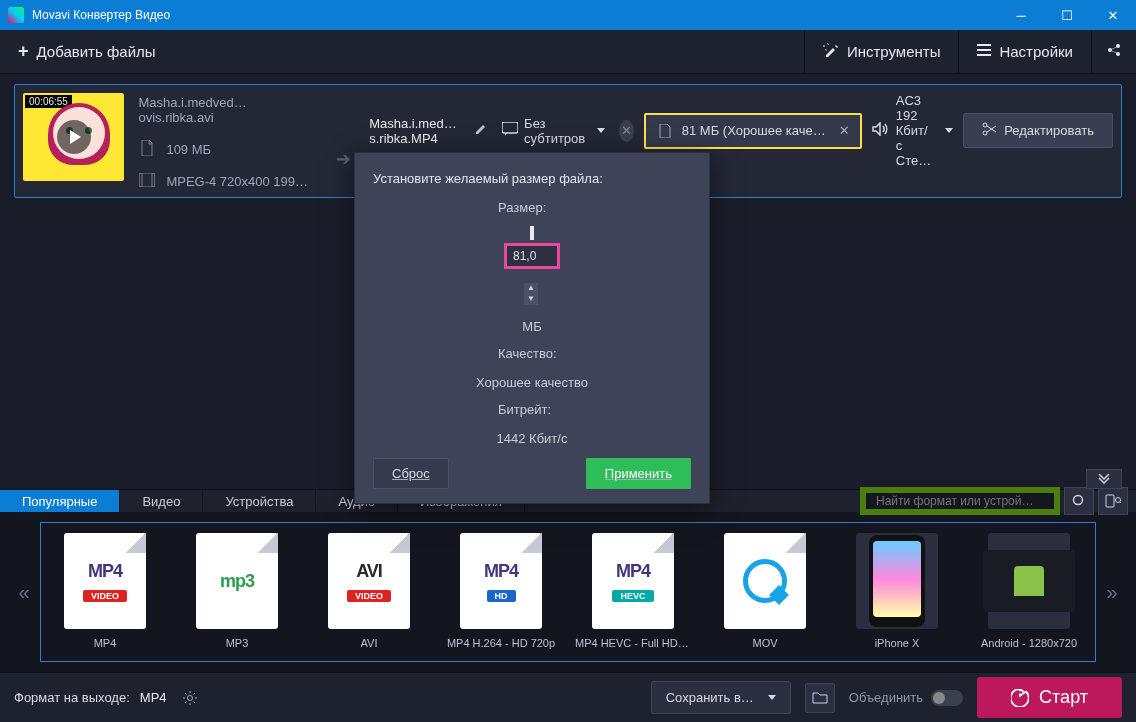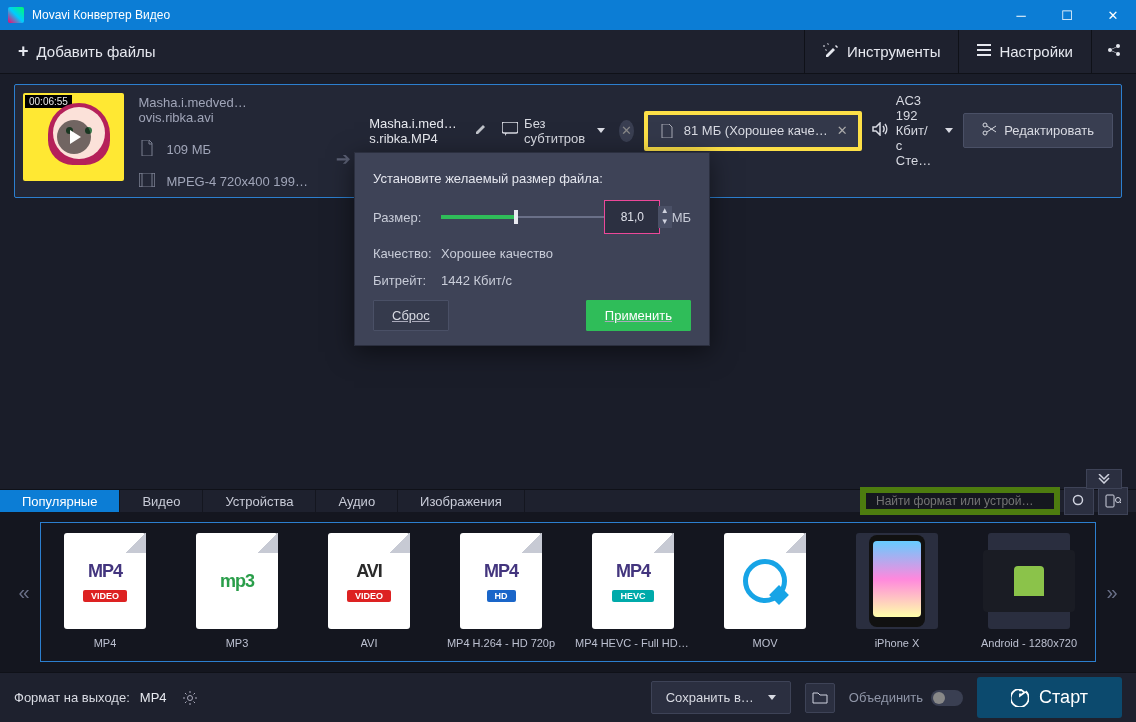--- a/index.html
+++ b/index.html
@@ -33,35 +33,35 @@
 .metacol { width: 240px; display: flex; flex-direction: column; gap: 14px; color: #a0a5b8; font-size: 13px; padding-top: 2px; }
 .metacol .line { display: flex; align-items: flex-end; gap: 10px; }
 .ic { width: 18px; height: 18px; display: inline-flex; align-items: center; justify-content: center; opacity: .7; }
 .arrow { width: 32px; align-self: center; text-align: center; color: #5a5f73; font-size: 18px; margin-top: 36px; }
 .outcol { flex: 1; display: flex; gap: 10px; }
 .row1 { display: flex; align-items: center; gap: 14px; }
 .fname-out { color: #e8eaf0; font-size: 13px; display:flex; align-items:center; gap:10px; }
 .subtitle-dd { display:flex; align-items:center; gap:6px; color:#d8dae2; }
 .closefile { margin-left:auto; width:22px;height:22px;border-radius:50%;background:#3a3f52;display:flex;align-items:center;justify-content:center;color:#888;font-size:13px;}
 .row2 { display:flex; align-items:center; gap:10px; }
-.sizebox { display:flex; align-items:center; background:#33384a; border:4px solid #fde047; padding:7px 10px; gap:8px; color:#d8dae2; min-width:218px; border-radius:2px;}
+.sizebox { display:flex; align-items:center; background:#33384a; border:2px solid #fde047; padding:7px 10px; gap:8px; color:#d8dae2; min-width:218px; border-radius:2px;}
 .sizebox .x { margin-left:auto; color:#aaa; cursor:pointer; }
 .audio-dd { display:flex; align-items:center; gap:8px; color:#d8dae2; }
 .editbtn { margin-left:auto; background:#393e51; border:1px solid #4a5066; padding:8px 18px; color:#d8dae2; display:flex;align-items:center;gap:8px; border-radius:2px;}
 
 
 .popup { position:absolute; left:354px; top:152px; width:356px; background:#3e4357; border:1px solid #2b2f3f; box-shadow:0 6px 24px rgba(0,0,0,.5); padding:18px 18px 14px; z-index:10; }
 .popup .hd { color:#e4e6ee; margin-bottom:14px; font-size:13px;}
-.popup .prow { display:flex; align-items:center; margin-bottom:12px; font-size:13px; color:#c8ccd8;}
+.popup .prow { display:flex; align-items:center; gap:14px; margin-bottom:12px; font-size:13px; color:#c8ccd8;flex-direction:column;}
 .popup .lab { width:68px; }
 .slider { flex:1; height:8px; position:relative; }
 .slider .track { position:absolute; left:0; right:0; top:3px; height:2px; background:#6a7088; }
 .slider .fill { position:absolute; left:0; width:46%; top:2px; height:4px; background:#2fbd59; }
 .slider .handle { position:absolute; left:46%; top:-3px; width:4px; height:14px; background:#e8eaf0; transform:translateX(-50%); }
-.numbox { width:56px; height:34px; background:#2c3041; border:1px solid #ec4899; color:#dfe1ea; display:flex; align-items:center; padding:0 16px; font-size:12px; }
+.numbox { width:56px; height:26px; background:#2c3041; border:3px solid #ec4899; color:#dfe1ea; display:flex; align-items:center; padding:0 6px; font-size:12px; }
 .spin { width:14px; display:flex;flex-direction:column; margin-left:-2px;}
 .spin div{height:11px;background:#4a5066;font-size:8px;text-align:center;line-height:10px;color:#cfd2de;}
 .popup .btns { display:flex; gap:18px; margin-top:6px;text-decoration:underline; }
 .popup .pbtn { padding:7px 18px; border:1px solid #4a5066; background:#353a4c; color:#d8dae2; font-size:13px; border-radius:1px; }
 .popup .pbtn.apply { margin-left:auto; background:#2fbd59; border-color:#2fbd59; color:#fff; }
 
 
 .formatsarea { position:absolute; left:0; right:0; bottom:50px; }
 .collapse-tab { position:absolute; right:14px; top:-20px; width:36px;height:20px;background:#2b2f40;border:1px solid #3e4357;display:flex;align-items:center;justify-content:center;color:#cfd2de;}
 .tabsrow { display:flex; align-items:stretch; background:#1e212e; height:23px; border-top:1px solid #0f1118; }
@@ -91,21 +91,21 @@
 
 
 .bottombar { position:absolute; left:0;right:0;bottom:0; height:50px; background:#1e212e; display:flex; align-items:center; padding:0 14px; gap:14px; border-top:1px solid #0f1118;}
 .outfmt { color:#d8dae2; display:flex;align-items:center;gap:10px;}
 .gear { width:26px;height:26px;display:flex;align-items:center;justify-content:center;color:#aab;}
 .savein { margin-left:auto; background:#2b2f40; border:1px solid #3e4357; padding:8px 14px; display:flex;align-items:center;gap:8px;color:#d8dae2;border-radius:2px;}
 .folder { width:30px;height:30px;background:#2b2f40;border:1px solid #3e4357;display:flex;align-items:center;justify-content:center;color:#cfd2de;border-radius:2px;}
 .merge { display:flex;align-items:center;gap:8px;color:#9096a8;}
 .toggle { width:32px;height:16px;background:#3a3f52;border-radius:8px;position:relative;}
 .toggle::after{content:"";position:absolute;width:12px;height:12px;background:#888;border-radius:50%;top:2px;left:2px;}
-.startbtn { background:#0c4a6e; color:#fff; font-size:18px; padding:10px 34px; display:flex;align-items:center;gap:10px;border-radius:3px;}
+.startbtn { background:#be185d; color:#fff; font-size:18px; padding:10px 34px; display:flex;align-items:center;gap:10px;border-radius:3px;}
 .startbtn svg{width:18px;height:18px;}
 
 svg { fill: currentColor; }
 .caret-down::after{content:"";display:inline-block;border-top:5px solid currentColor;border-left:4px solid transparent;border-right:4px solid transparent;margin-left:6px;vertical-align:middle;}
 </style>
 </head>
 <body>
 
 <div class="titlebar">
   <div class="app-icon"></div>

